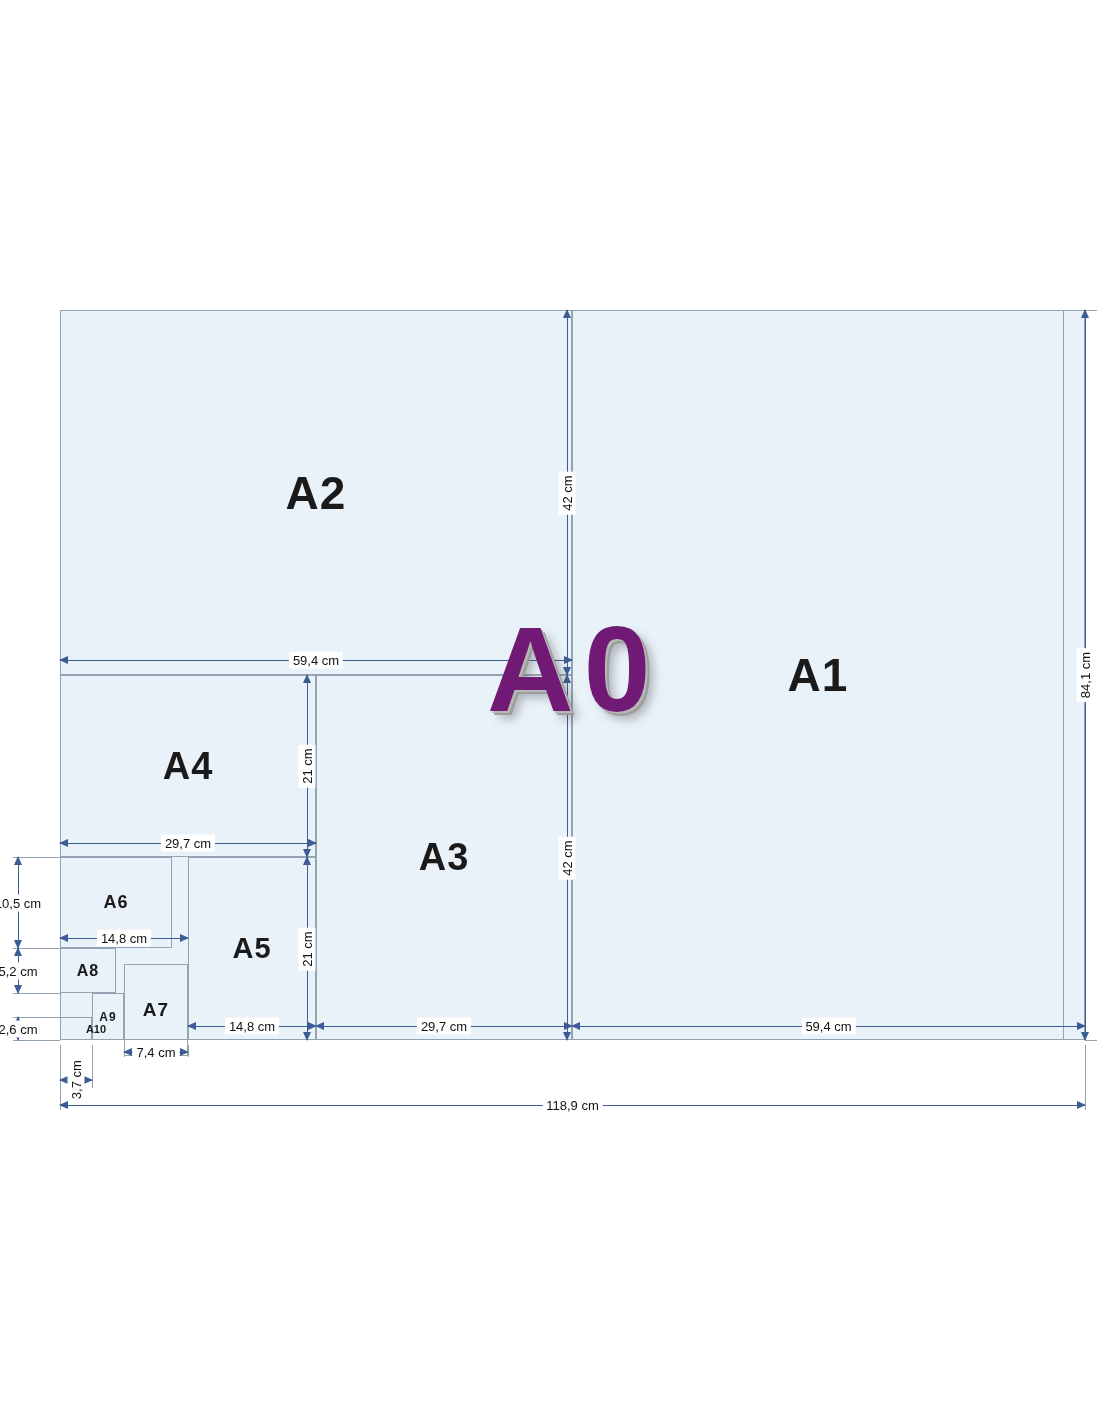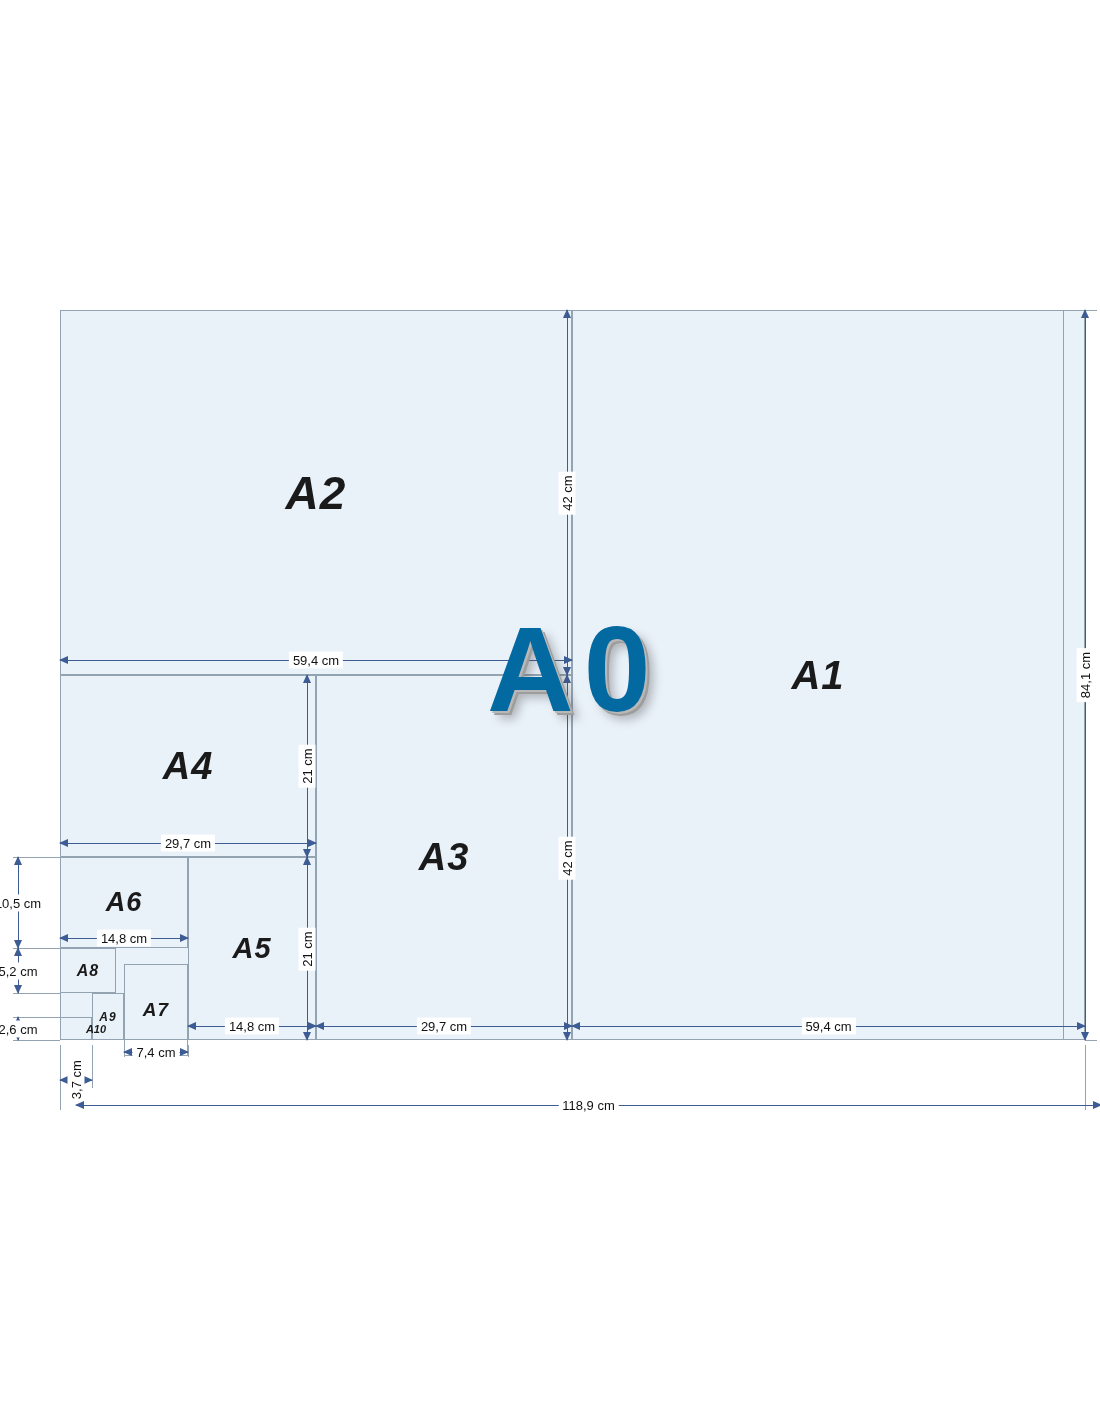--- a/index.html
+++ b/index.html
@@ -8,36 +8,36 @@
   body { position:relative; overflow:hidden; }
   :root { --dimc:#3d5c94; --edge:#93a3b2; --fill:#e9f1f9; --ink:#1a1a1a; }
 
   .stage { position:absolute; inset:0; }
 
   .sheet { position:absolute; left:60px; top:310px; width:1025px; height:730px;
     background:var(--fill); border:1px solid var(--edge); z-index:1; }
 
   .panel { position:absolute; border:1px solid var(--edge); background:transparent;
     display:flex; align-items:center; justify-content:center; z-index:2; }
-  .plabel { font-weight:bold; color:var(--ink); letter-spacing:1px;font-style:italic; }
-
-  #p-a1  { left:572px; top:310px;  width:492px; height:730px; font-size:40px; }
+  .plabel { font-weight:bold; color:var(--ink); letter-spacing:1px; }
+
+  #p-a1  { left:572px; top:310px;  width:492px; height:730px; font-size:46px; }
   #p-a2  { left:60px;  top:310px;  width:512px; height:365px; font-size:46px; }
   #p-a3  { left:316px; top:675px;  width:256px; height:365px; font-size:38px; }
   #p-a4  { left:60px;  top:675px;  width:256px; height:182px; font-size:38px; }
   #p-a5  { left:188px; top:857px;  width:128px; height:183px; font-size:29px; }
-  #p-a6  { left:60px;  top:857px;  width:128px; height:91px;  font-size:27px; }
+  #p-a6  { left:60px;  top:857px;  width:112px; height:91px;  font-size:18px; }
   #p-a7  { left:124px; top:964px;  width:64px;  height:92px;  font-size:19px; }
   #p-a8  { left:60px;  top:948px;  width:56px;  height:45px;  font-size:16px; }
   #p-a9  { left:92px;  top:993px;  width:32px;  height:47px;  font-size:12px; }
   #p-a10 { left:60px;  top:1017px; width:32px;  height:23px;  font-size:11px; }
   #p-a10 .plabel { letter-spacing:0;margin-left:40px; }
 
   .watermark { position:absolute; left:487px; top:600px; z-index:5;
-    font-size:120px; font-weight:bold; letter-spacing:10px; color:#0369a1;
+    font-size:120px; font-weight:bold; letter-spacing:10px; color:#701a75;
     text-shadow:2px 2px 0 #b8b8b8, 4px 4px 0 #9d9d9d, 8px 8px 10px rgba(70,70,70,.35); }
 
   .ext { position:absolute; display:block; background:var(--edge); z-index:2; }
 
   .dim { position:absolute; z-index:4; font-size:13px; color:#111; }
   .dim .line { position:absolute; background:var(--dimc); }
   .dim.h .line { left:0; right:0; top:5px; height:1px; }
   .dim.v .line { top:0; bottom:0; left:5px; width:1px; }
   .dim.h { height:10px; }
   .dim.v { width:10px; }
@@ -199,20 +199,20 @@
     <span class="arrow a-left"></span>
     <span class="arrow a-right"></span>
     <span class="dlabel">7,4 cm</span>
   </div>
   <div class="dim h" style="left:60px;top:1075px;width:32px">
     <span class="line"></span>
     <span class="arrow a-left"></span>
     <span class="arrow a-right"></span>
     <span class="dlabel rot90">3,7 cm</span>
   </div>
-  <div class="dim h" style="left:76px;top:1100px;width:1025px">
+  <div class="dim h" style="left:60px;top:1100px;width:1025px">
     <span class="line"></span>
     <span class="arrow a-left"></span>
     <span class="arrow a-right"></span>
     <span class="dlabel">118,9 cm</span>
   </div>
 
 </div>
 
 </body></html>

